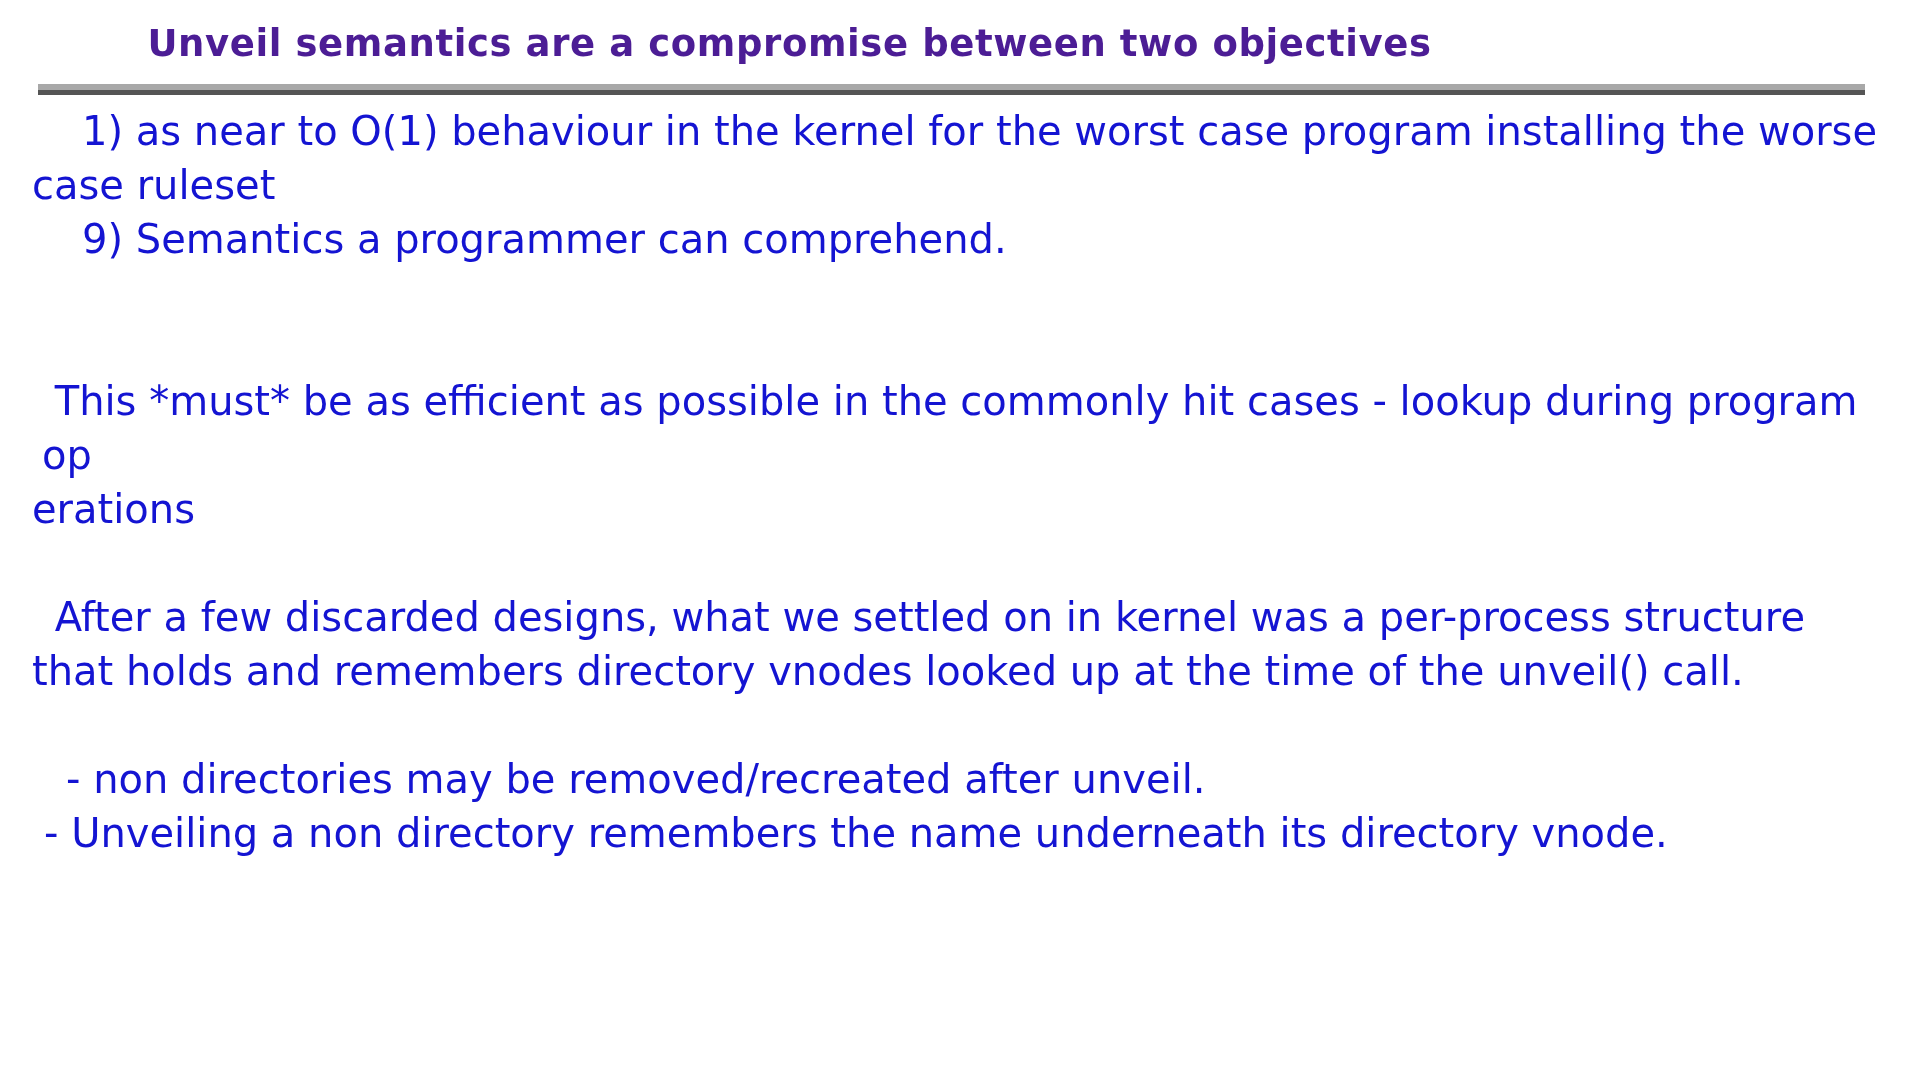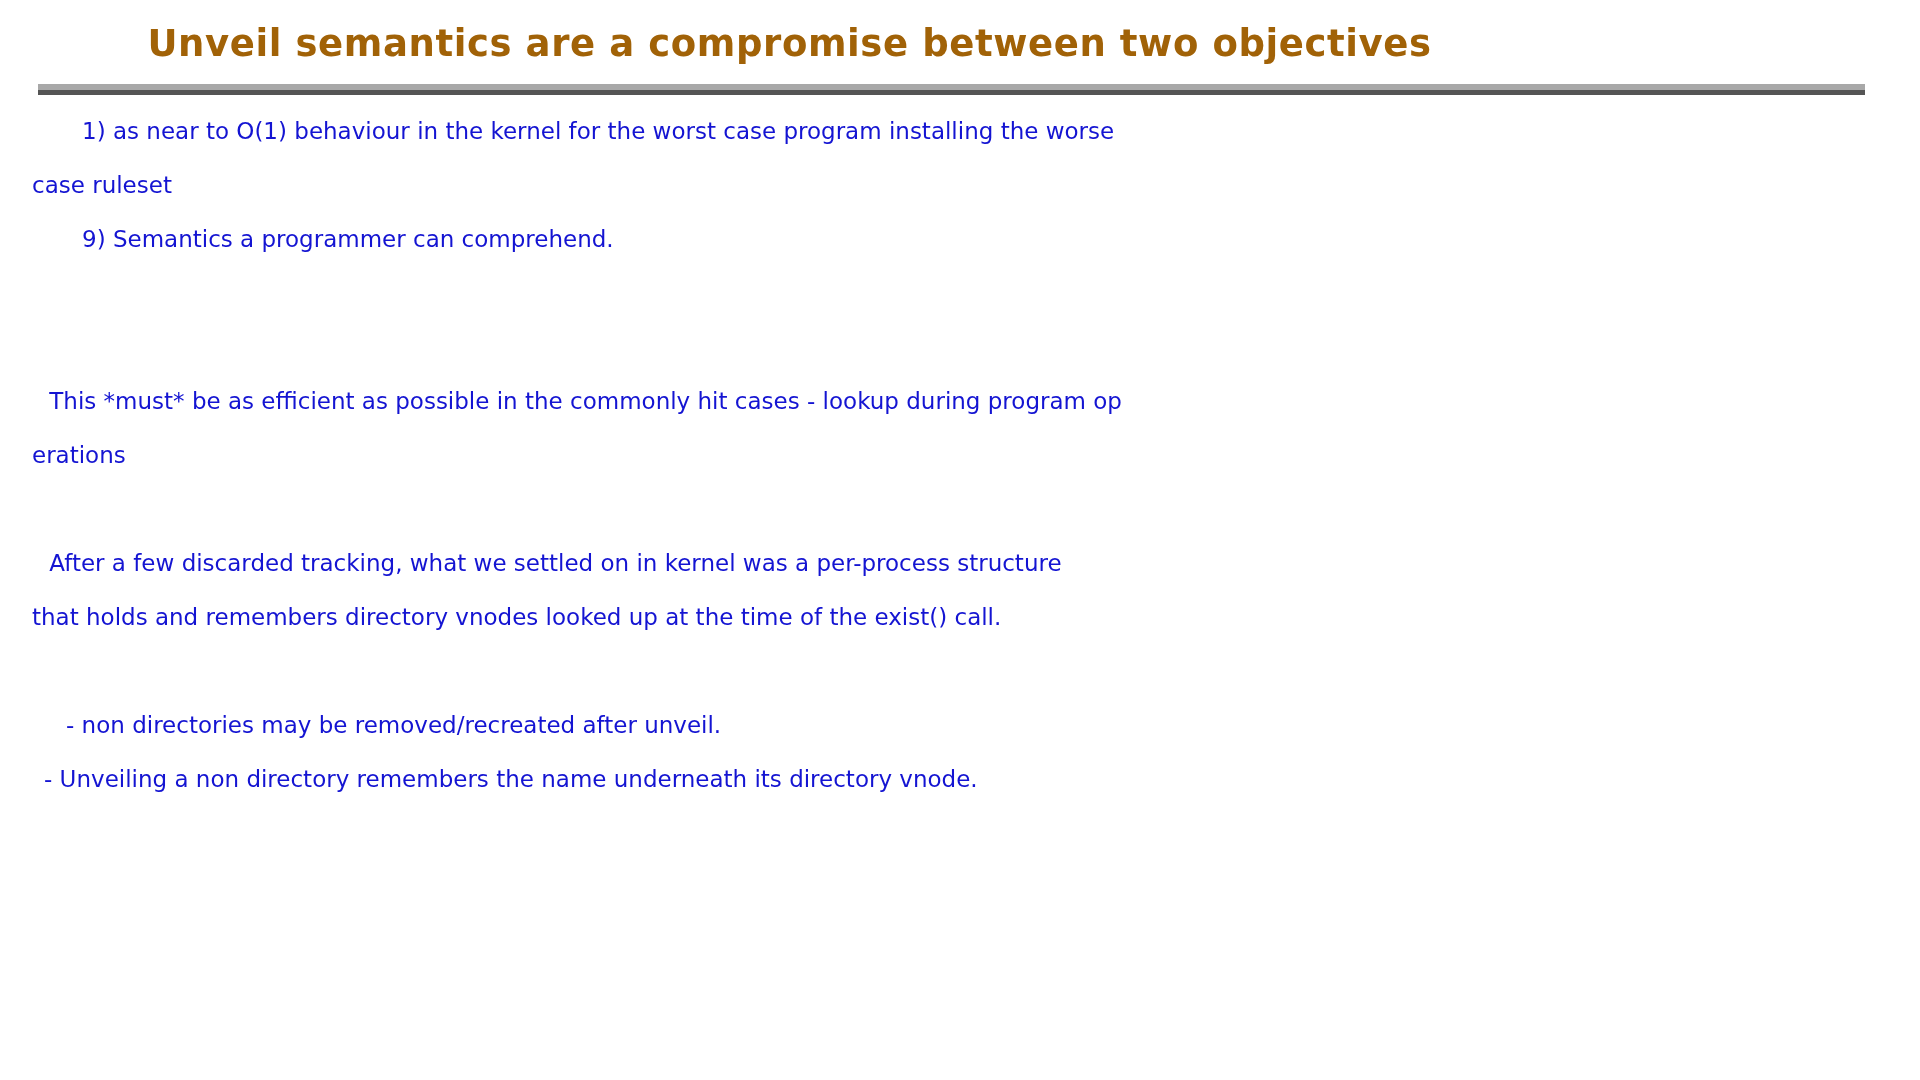--- a/index.html
+++ b/index.html
@@ -23,21 +23,21 @@
     box-sizing: border-box;
   }
 
   
   .slide-title {
     position: absolute;
     top: 24px;
     left: 0;
     width: 1579px;
     text-align: center;
-    color: #a16207;
+    color: #4c1d95;
     font-family: "DejaVu Sans", sans-serif;
     font-weight: bold;
     font-size: 37px;
     letter-spacing: 0.6px;
     white-space: nowrap;
     line-height: 1.1;
   }
 
   
   .title-rule {
@@ -57,21 +57,21 @@
   }
 
   
   .body-block {
     position: absolute;
     top: 104px;
     left: 32px;
     width: 1856px;
     color: #1414d2;
     font-family: "DejaVu Sans", sans-serif;
-    font-size: 23px;
+    font-size: 40px;
     line-height: 54px;
     font-weight: normal;
   }
 
   .para {
     margin: 0;
     padding: 0;
     white-space: pre-wrap;
   }
 
@@ -110,23 +110,23 @@
 
 
     <div class="gap-2"></div>
 
     <div class="para indent-lead"> This *must* be as efficient as possible in the commonly hit cases - lookup during program op</div>
 
     <div class="para">erations</div>
 
     <div class="gap-3"></div>
 
-    <div class="para indent-lead"> After a few discarded tracking, what we settled on in kernel was a per-process structure</div>
+    <div class="para indent-lead"> After a few discarded designs, what we settled on in kernel was a per-process structure</div>
 
-    <div class="para">that holds and remembers directory vnodes looked up at the time of the exist() call.</div>
+    <div class="para">that holds and remembers directory vnodes looked up at the time of the unveil() call.</div>
 
     <div class="gap-4"></div>
 
     <div class="para indent-subbullet">- non directories may be removed/recreated after unveil.</div>
 
     <div class="para indent-bullet">- Unveiling a non directory remembers the name underneath its directory vnode.</div>
 
 
 
   </div>

